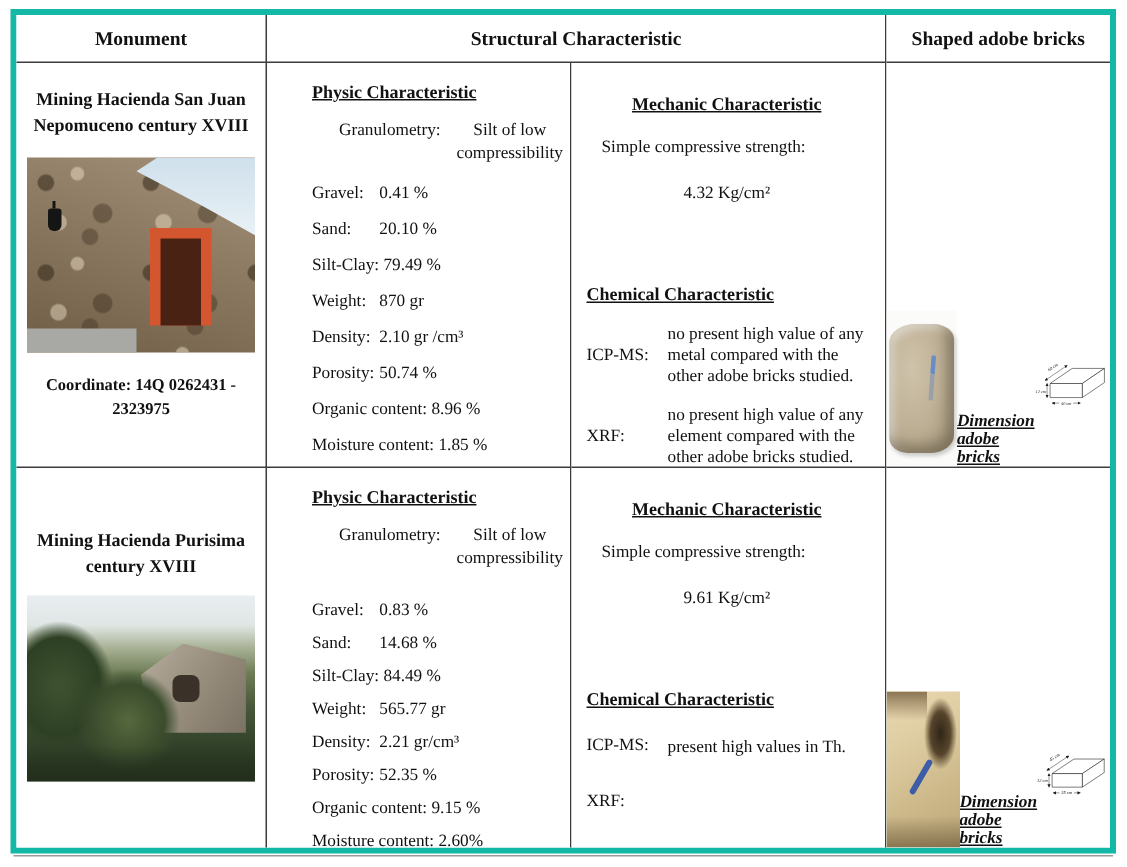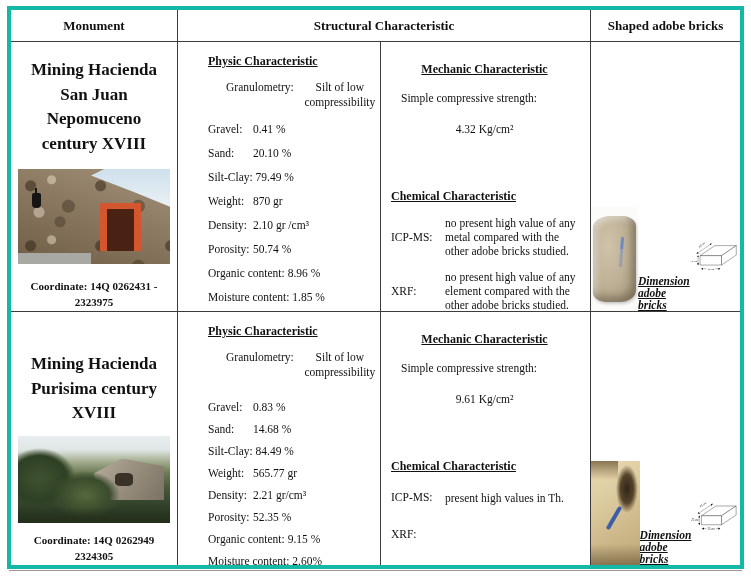--- a/index.html
+++ b/index.html
@@ -40,21 +40,21 @@
 
   
   .hcell {
     display: flex; align-items: center; justify-content: center;
     font-weight: bold; font-size: 13px;
   }
   .hcell.structural { grid-column: 2 / 4; }
 
   
   .mon-cell { display: flex; flex-direction: column; align-items: center; text-align: center; }
-  .mon-title { font-weight: bold; font-size: 17px; line-height: 1.45; width: 152px; margin-top: 16px; }
+  .mon-title { font-weight: bold; font-size: 12px; line-height: 1.45; width: 152px; margin-top: 16px; }
   .r2 .mon-title { margin-top: 40px; }
   .mon-photo { width: 152px; height: 130px; margin-top: 12px; }
   .r2 .mon-photo { height: 124px; margin-top: 10px; }
   .mon-coord { font-weight: bold; font-size: 11px; line-height: 1.45; width: 152px; margin-top: 15px; }
   .r2 .mon-coord { margin-top: 10px; }
 
   
   .phys-cell { padding: 12px 4px 0 30px; font-size: 11.5px; line-height: 15px; }
   .sec-heading { font-weight: bold; text-decoration: underline; font-size: 12px; }
   .phys-cell .sec-heading { margin-bottom: 11px; }
@@ -258,21 +258,20 @@
   <div class="cell mon-cell r2 last-row">
     <div class="mon-title">Mining Hacienda Purisima century XVIII</div>
     <div class="mon-photo photo2">
       <div class="p2-bush-left"></div>
       <div class="p2-wall">
         <div class="p2-hole"></div>
       </div>
       <div class="p2-bush-mid"></div>
       <div class="p2-grass"></div>
     </div>
-    <div class="mon-coord">Coordinate: 14Q 0262949 2324305</div>
   </div>
 
   <div class="cell phys-cell r2 last-row">
     <div class="sec-heading">Physic Characteristic</div>
     <div class="prop granu">
       <span class="plabel">Granulometry:</span>
       <span class="gvalue">Silt of low compressibility</span>
     </div>
     <div class="prop">
       <span class="plabel">Gravel:</span>

